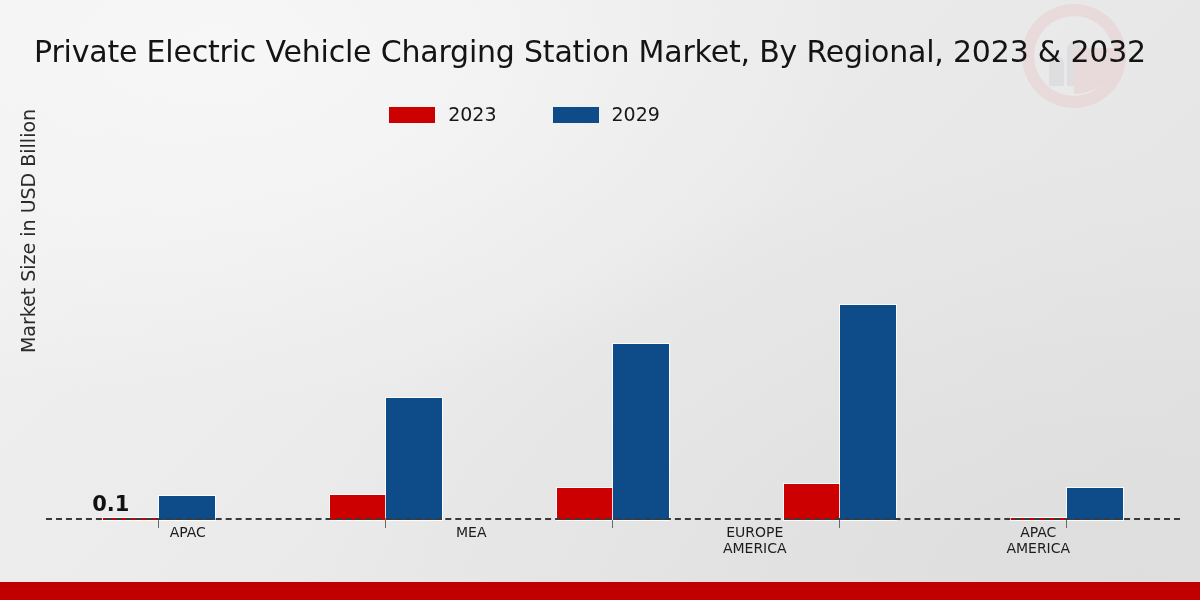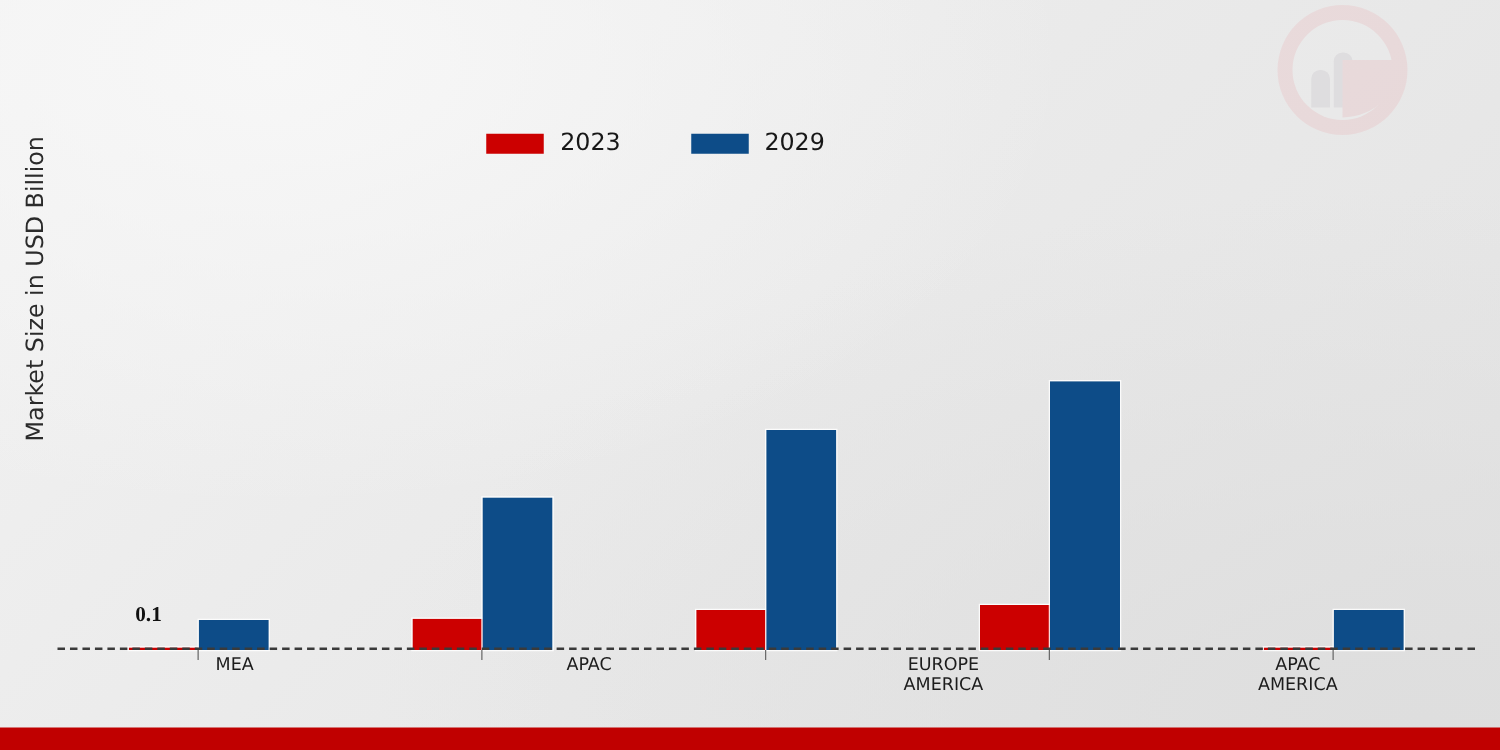--- a/index.html
+++ b/index.html
@@ -88,22 +88,22 @@
     outline:1px solid rgba(255,255,255,.85);
   }
   .bar-2023{width:56px;background:#cc0000;}
   .bar-2032{width:56px;background:#0d4c88;}
   .bar-zero{height:2px;}
   .tick{
     position:absolute;bottom:-8px;left:50%;margin-left:-1px;
     width:1px;height:8px;background:#6a6a6a;
   }
   .bar-value{
-    position:absolute;bottom:18px;
-    font-size:17px;font-weight:bold;color:#111;white-space:nowrap;font-family:Liberation Serif, serif;
+    position:absolute;bottom:4px;
+    font-size:21px;font-weight:bold;color:#111;white-space:nowrap;
   }
   .bar-value.left-of-group{right:calc(50% + 30px);}
 
   
   #x-labels{
     position:absolute;left:46px;top:524px;width:1134px;display:flex;
   }
   .x-label{
     flex:1 1 0;text-align:center;font-size:14px;color:#1c1c1c;line-height:16px;
   }
@@ -121,20 +121,21 @@
 
   <div id="watermark">
     <div class="wm-ring"></div>
     <div class="wm-hole"></div>
     <div class="wm-b wm-b1"></div>
     <div class="wm-b wm-b2"></div>
     <div class="wm-b wm-b3"></div>
     <div class="wm-sweep"></div>
   </div>
 
+  <div id="chart-title">Private Electric Vehicle Charging Station Market, By Regional, 2023 &amp; 2032</div>
 
   <div id="legend">
     <div class="legend-item">
       <span class="legend-swatch" style="background:#cc0000"></span>
       <span class="legend-label">2023</span>
     </div>
     <div class="legend-item">
       <span class="legend-swatch" style="background:#0d4c88"></span>
       <span class="legend-label">2029</span>
     </div>
@@ -175,24 +176,24 @@
         <span class="bar bar-2032" style="height: 32px; background: rgb(13, 76, 136);"></span>
         <span class="tick"></span>
       </div>
 
     </div>
     <div id="baseline"></div>
   </div>
 
   <div id="x-labels">
     <div class="x-label">
+      <span>APAC</span>
+    </div>
+    <div class="x-label">
       <span>MEA</span>
-    </div>
-    <div class="x-label">
-      <span>APAC</span>
     </div>
     <div class="x-label">
       <span>EUROPE</span>
       <span>AMERICA</span>
     </div>
     <div class="x-label">
       <span>APAC</span>
       <span>AMERICA</span>
     </div>
   </div>

